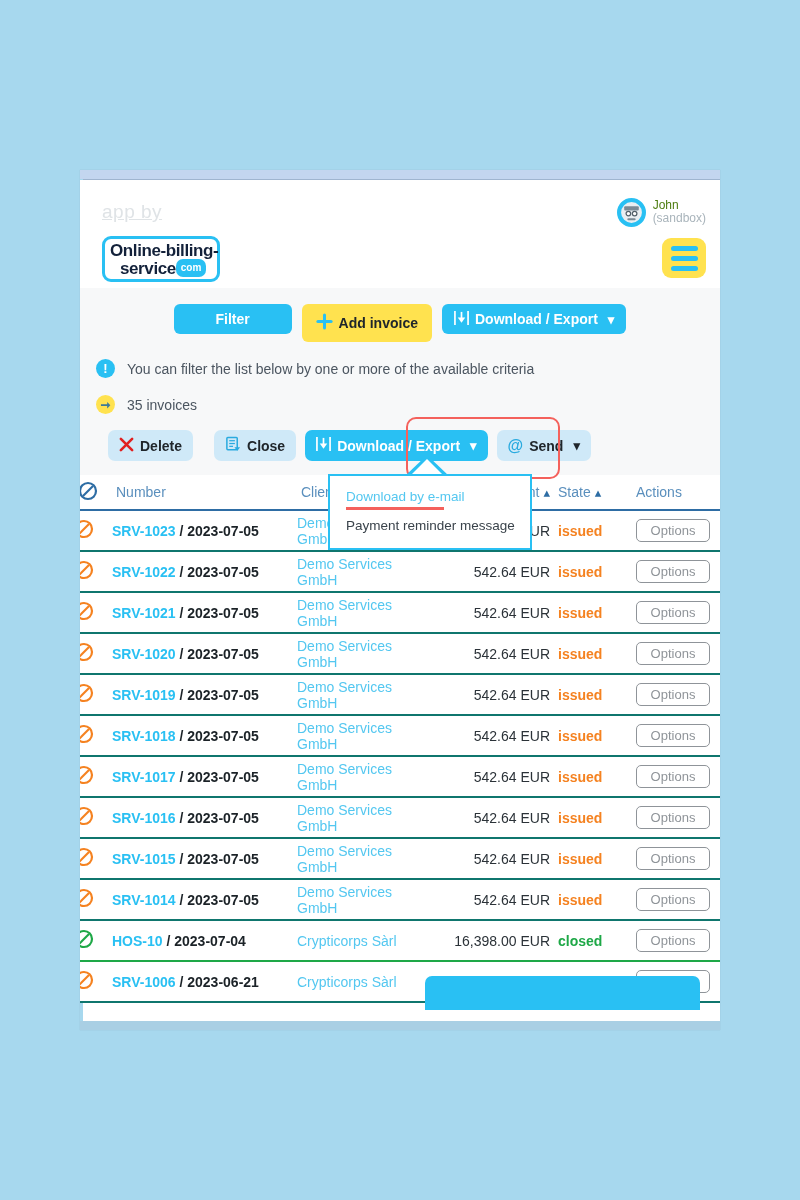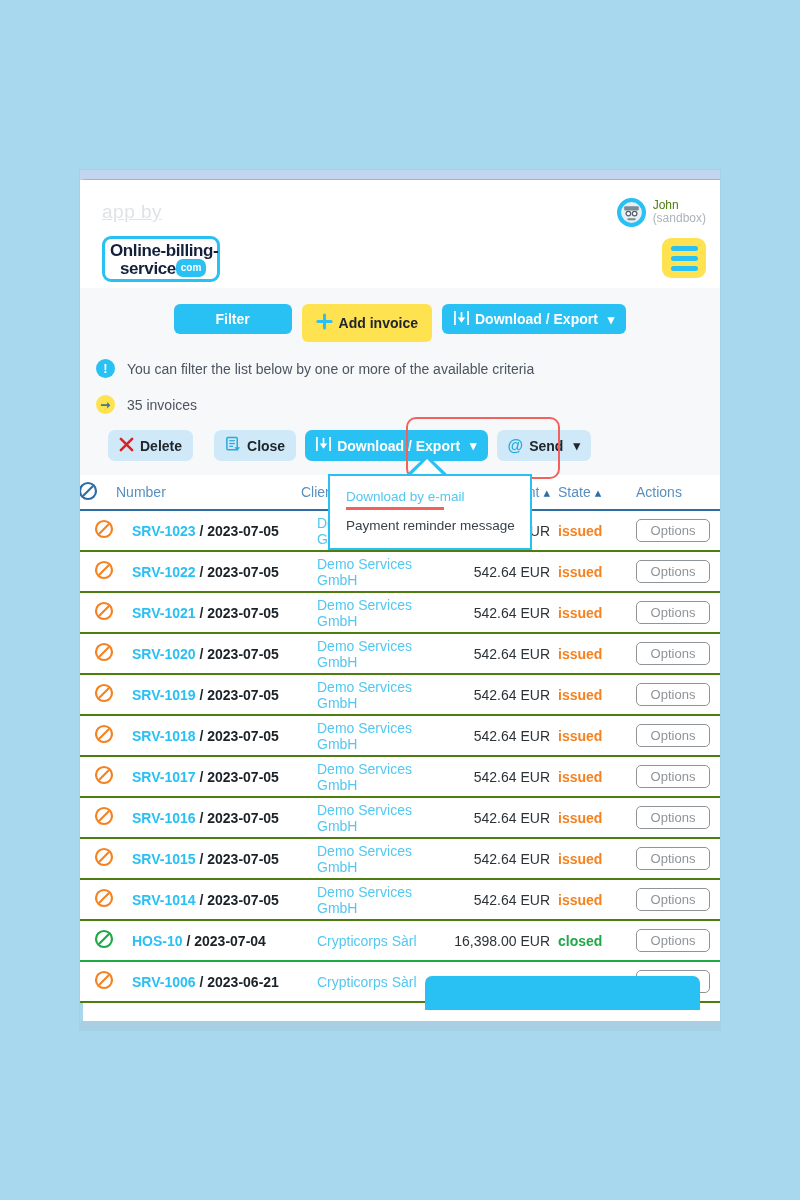--- a/index.html
+++ b/index.html
@@ -291,22 +291,22 @@
     display: inline-block;
     margin-left: 4px;
     color: #2e6da4;
     font-size: 13px;
   }
 
   .trow {
     display: flex;
     align-items: center;
     height: 39px;
-    border-bottom: 2px solid #4d7c0f;
-    padding-left: 20px;
+    border-bottom: 2px solid #0f766e;
+    padding-left: 0;
     background: #fff;
   }
   .trow.closed { border-bottom-color: #1ea847; }
   .td-icon   { width: 22px; flex: 0 0 auto; margin-left: -6px; }
   .td-number { width: 185px; flex: 0 0 auto; padding-left: 16px; font-size: 14px; font-weight: bold; white-space: nowrap;}
   .num-link { color: #29c0f3; }
   .num-date { color: #1b2227; }
   .num-sep  { color: #1b2227; }
   .td-client { flex: 1 1 auto; font-size: 14px; color: #53c7f0; }
   .td-amount { width: 120px; flex: 0 0 auto; text-align: right; font-size: 14px; color: #2b3238; white-space: nowrap;}

